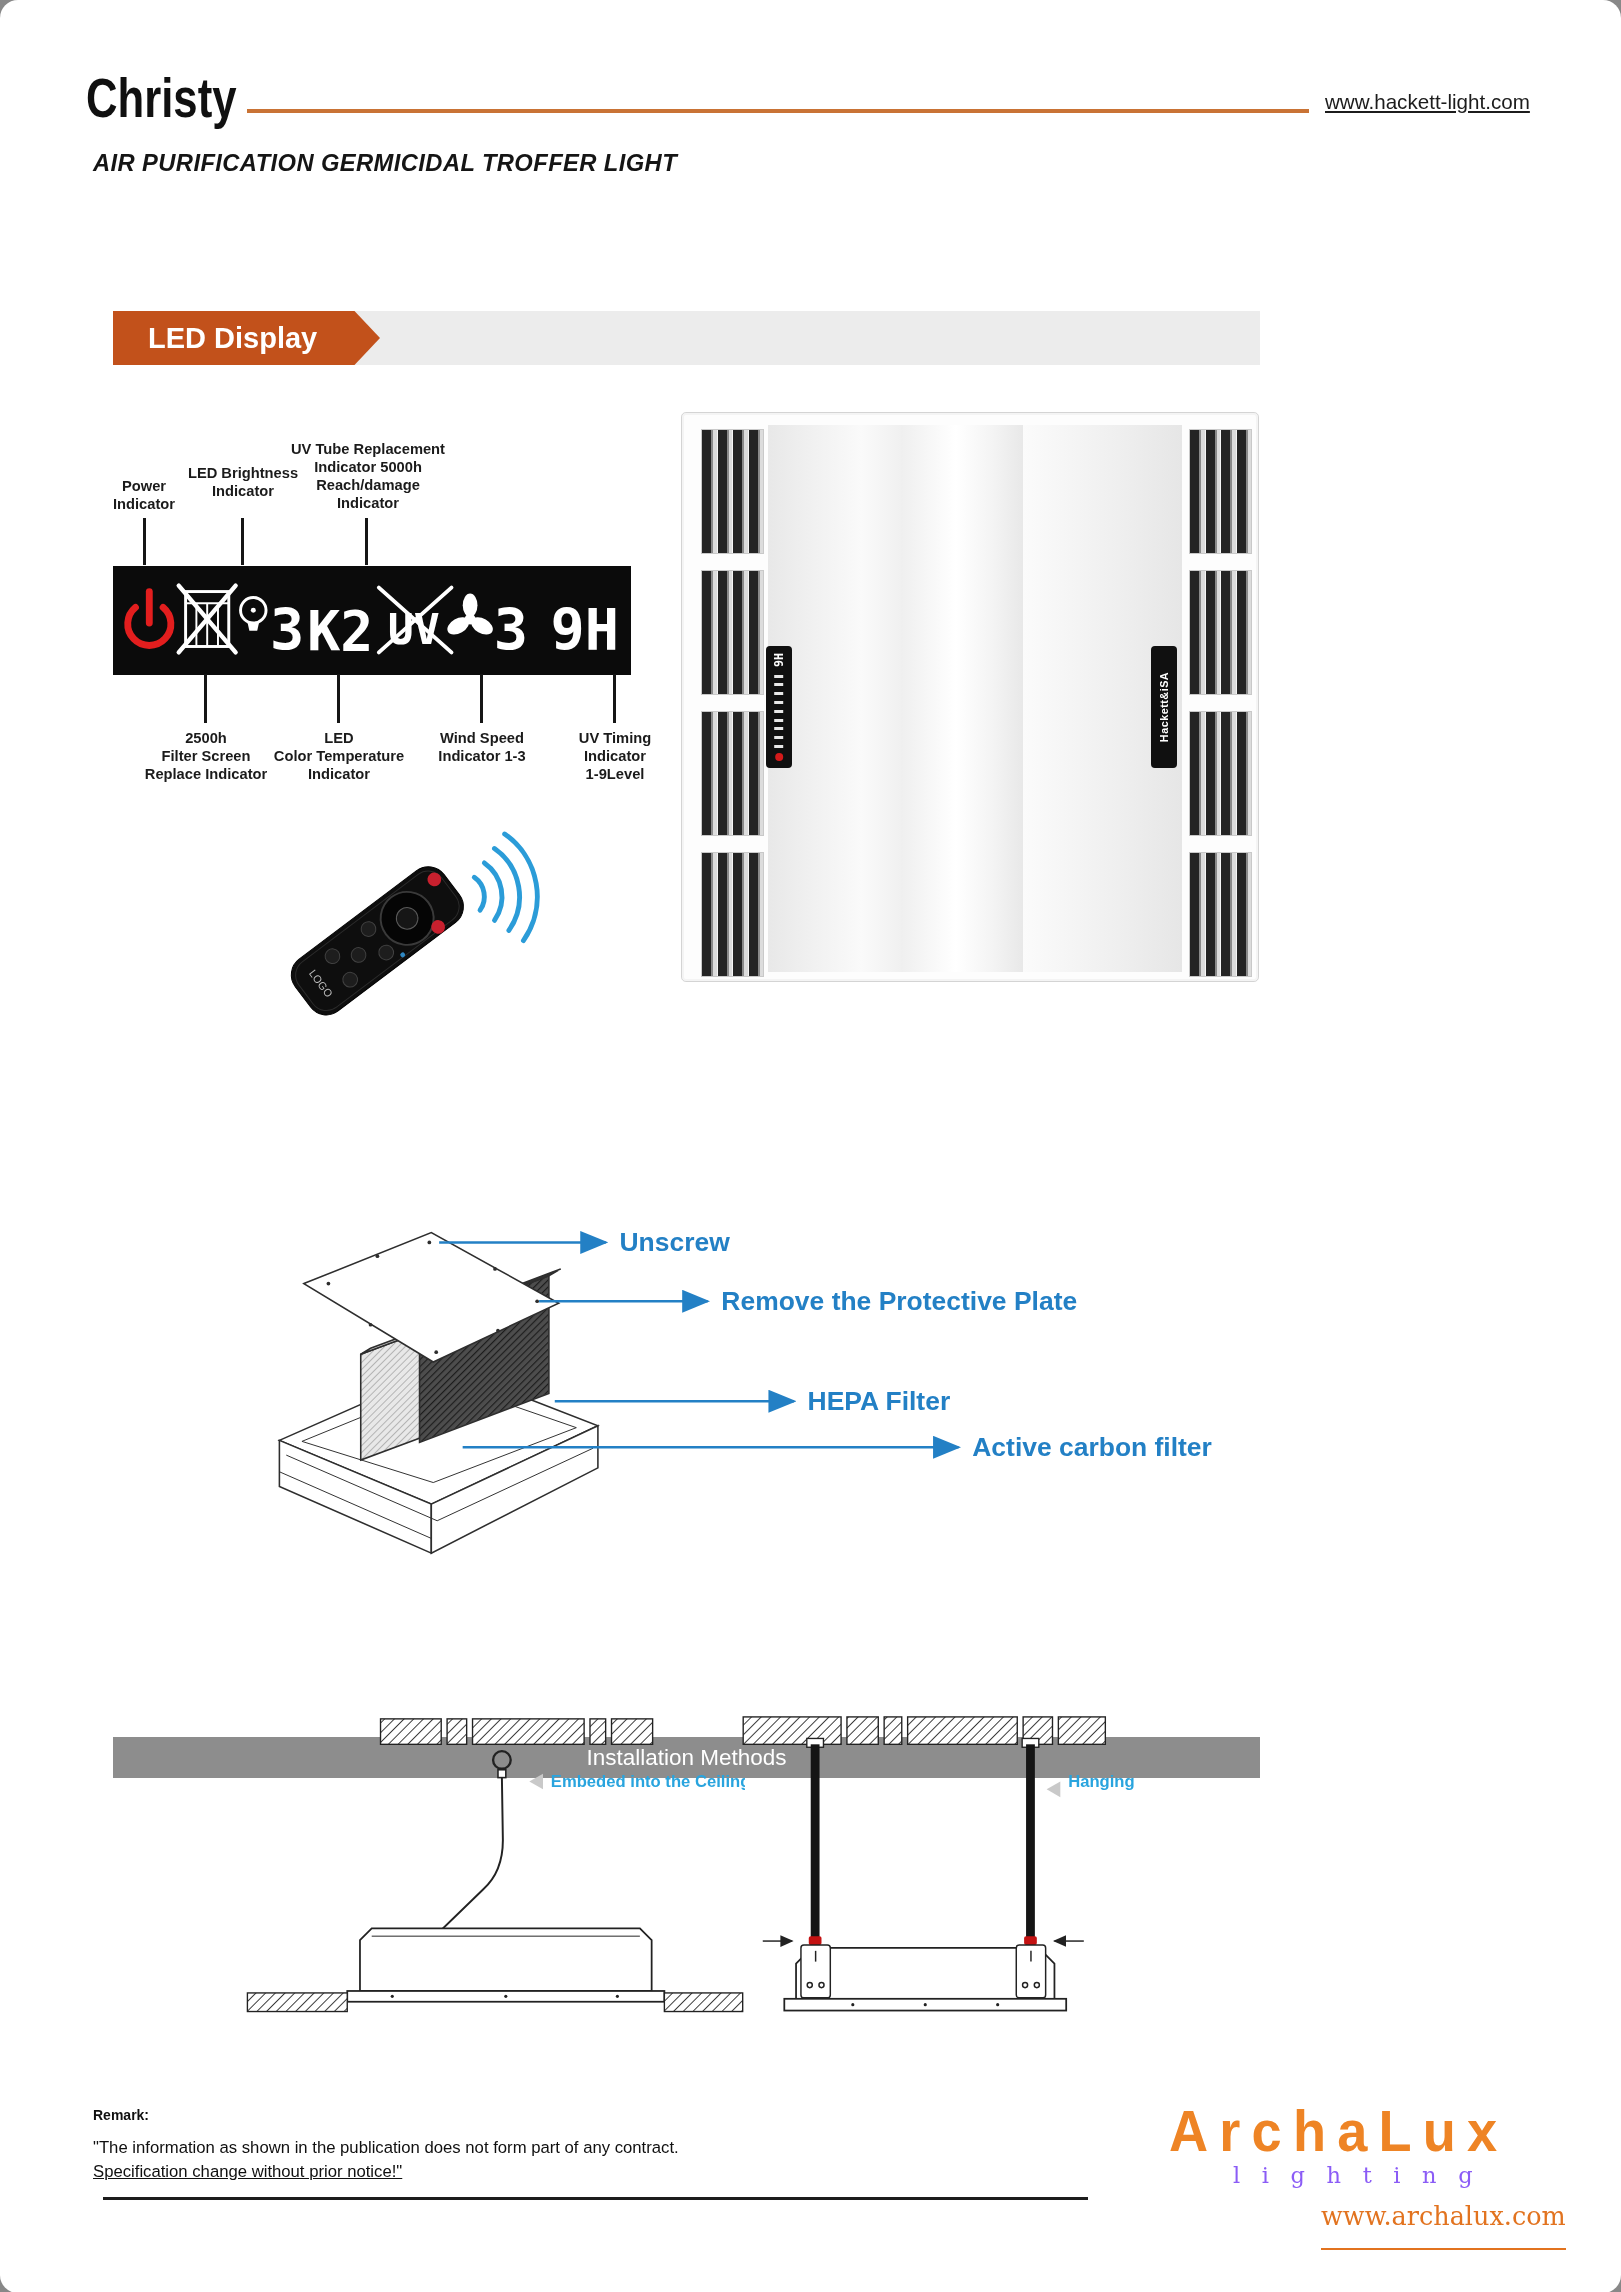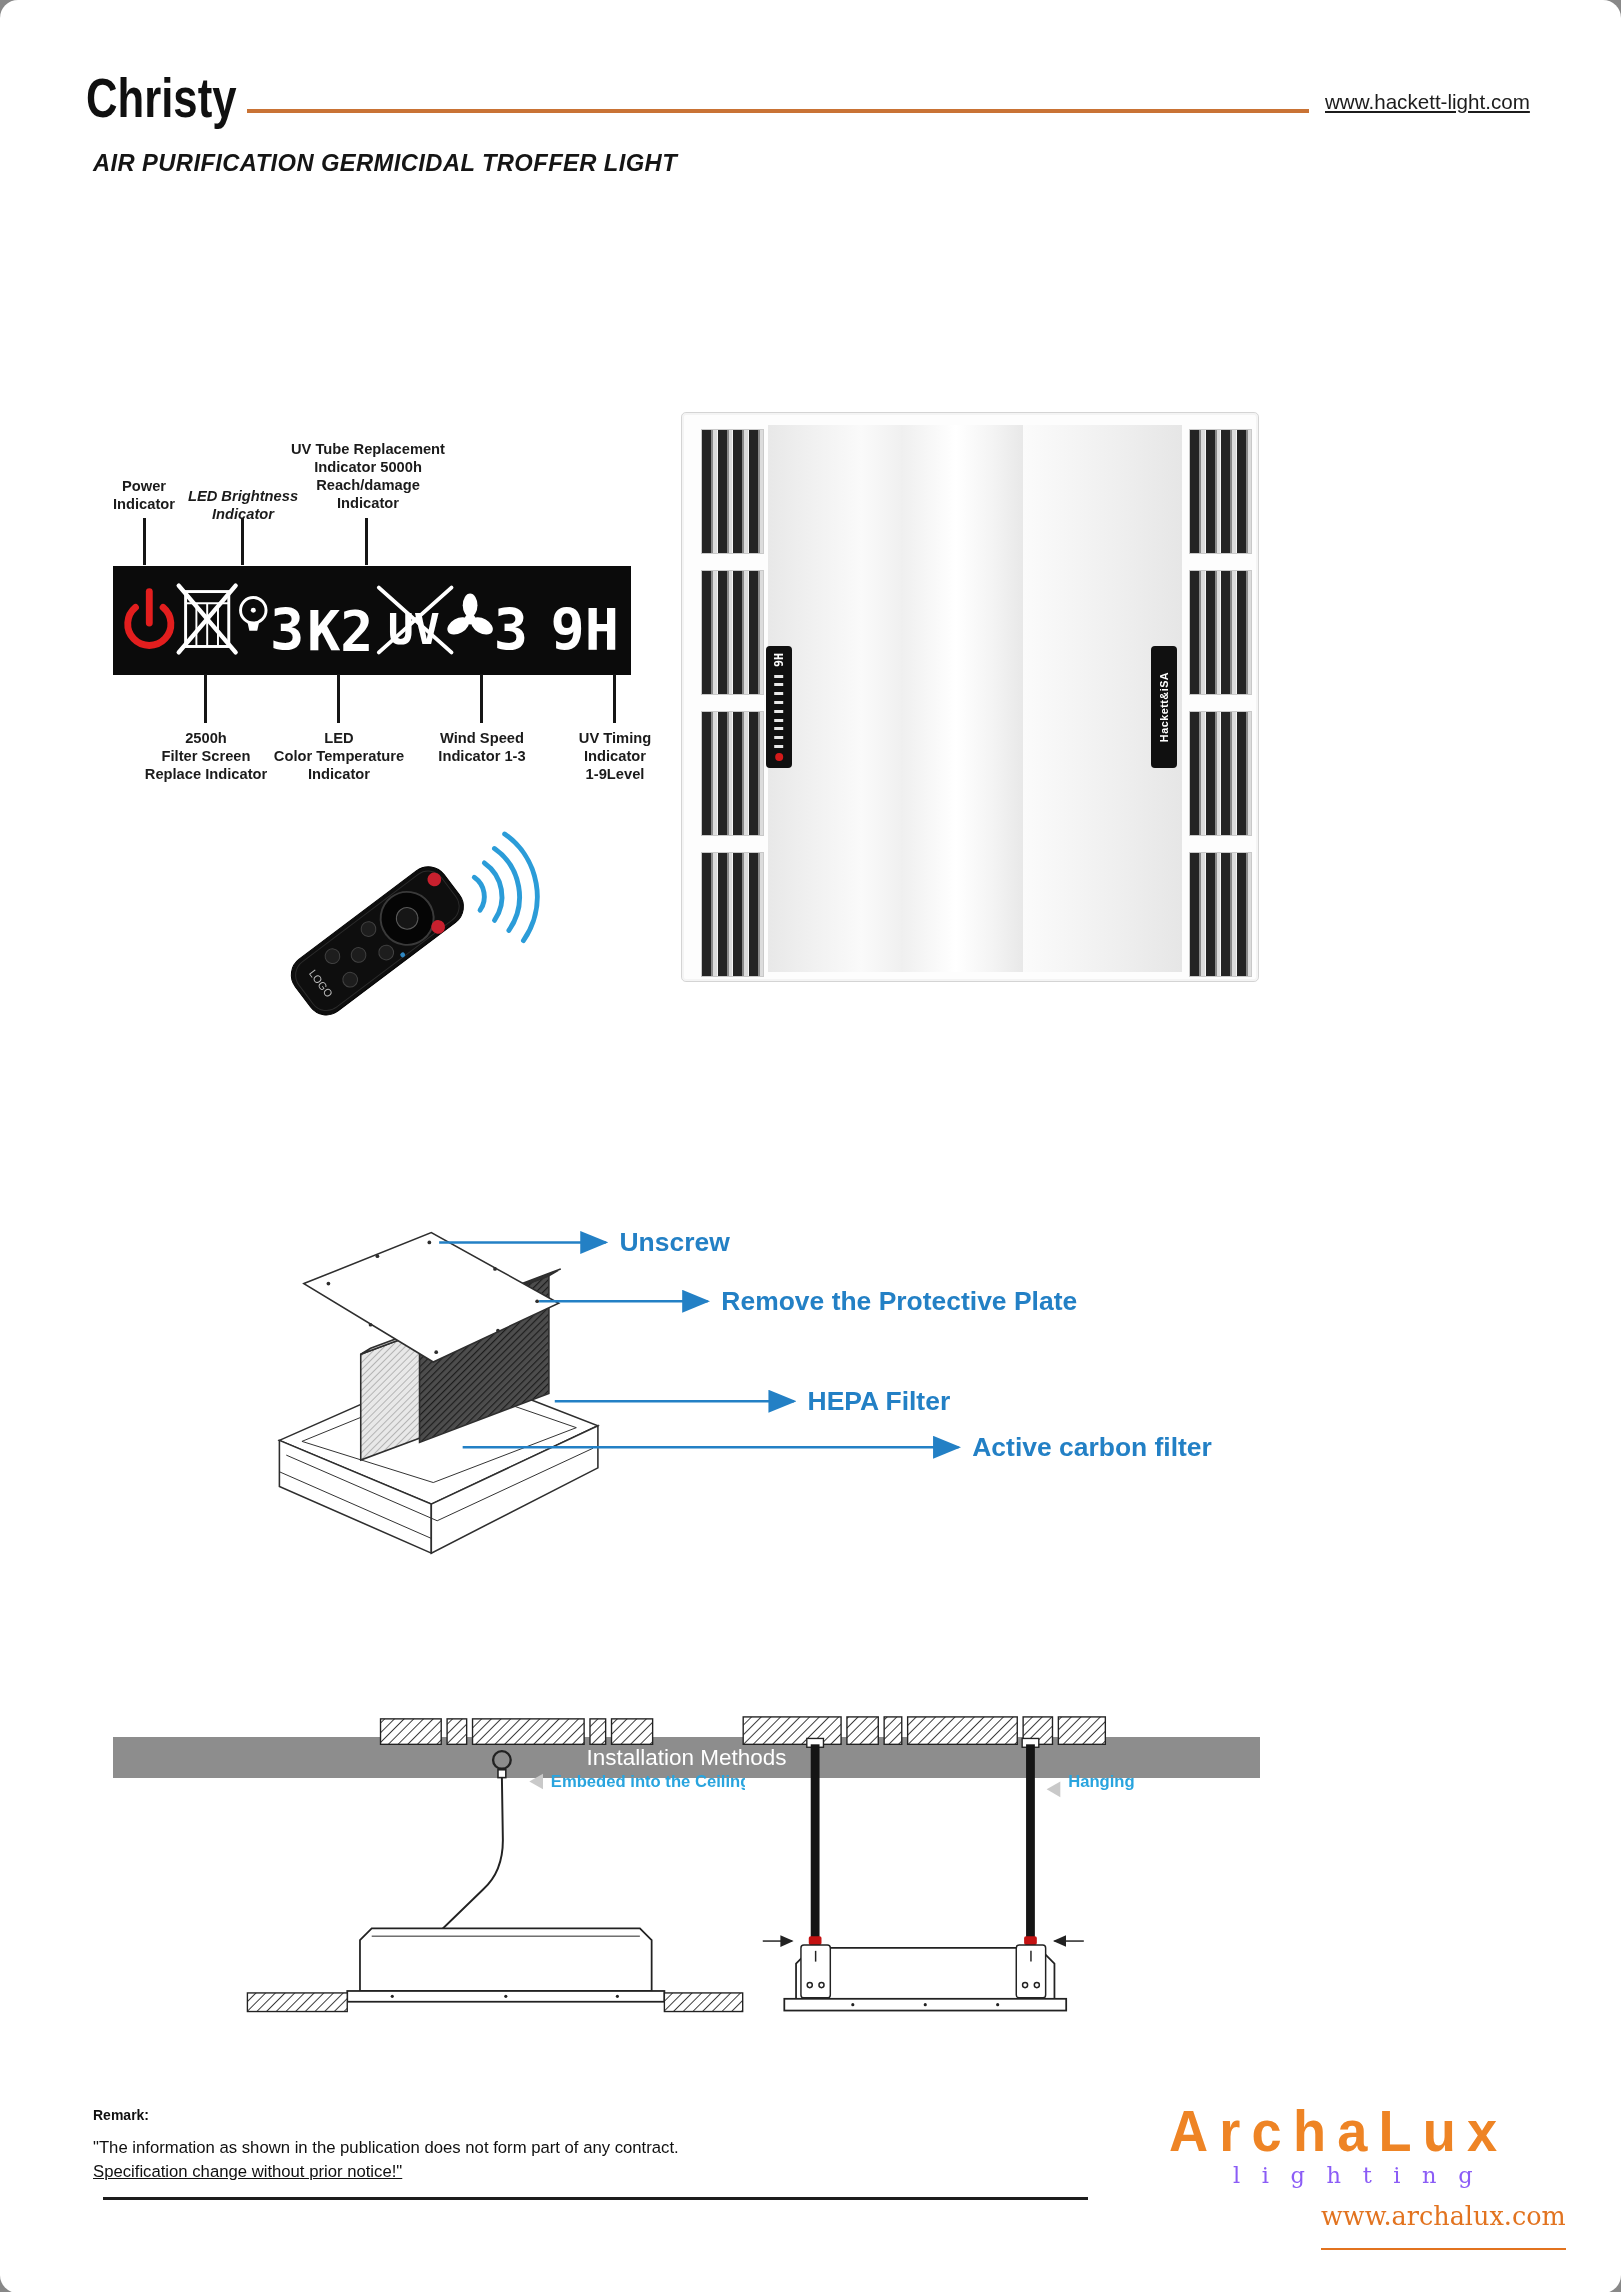--- a/index.html
+++ b/index.html
@@ -78,24 +78,29 @@
 </head>
 <body>
 
 <div class="page">
 
   <div class="brand">Christy</div>
   <div class="header-line"></div>
   <a class="site">www.hackett-light.com</a>
   <div class="subtitle">AIR PURIFICATION GERMICIDAL TROFFER LIGHT</div>
 
+  <div class="bar bar-led">
+    <div class="bar-arrow aw-led">
+      <span>LED Display</span>
+    </div>
+  </div>
 
   <div class="dlabel" style="left:144px;top:477px;">Power
 Indicator</div>
-  <div class="dlabel" style="left:243px;top:487px;font-style:italic;">LED Brightness
+  <div class="dlabel" style="left:243px;top:464px;">LED Brightness
 Indicator</div>
   <div class="dlabel" style="left:368px;top:440px;">UV Tube Replacement
 Indicator 5000h
 Reach/damage
 Indicator</div>
   <div class="vline" style="left:143px;top:518px;height:47px;"></div>
   <div class="vline" style="left:241px;top:518px;height:47px;"></div>
   <div class="vline" style="left:365px;top:518px;height:47px;"></div>
 
   <div class="panel">

